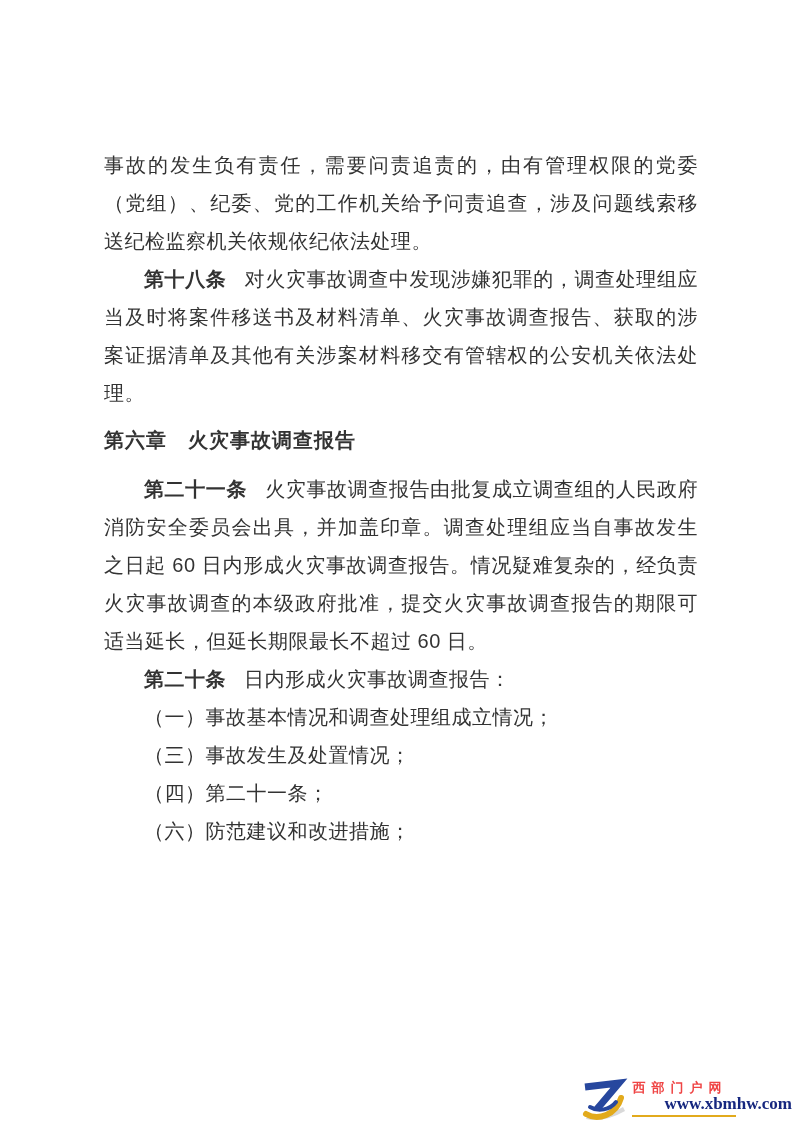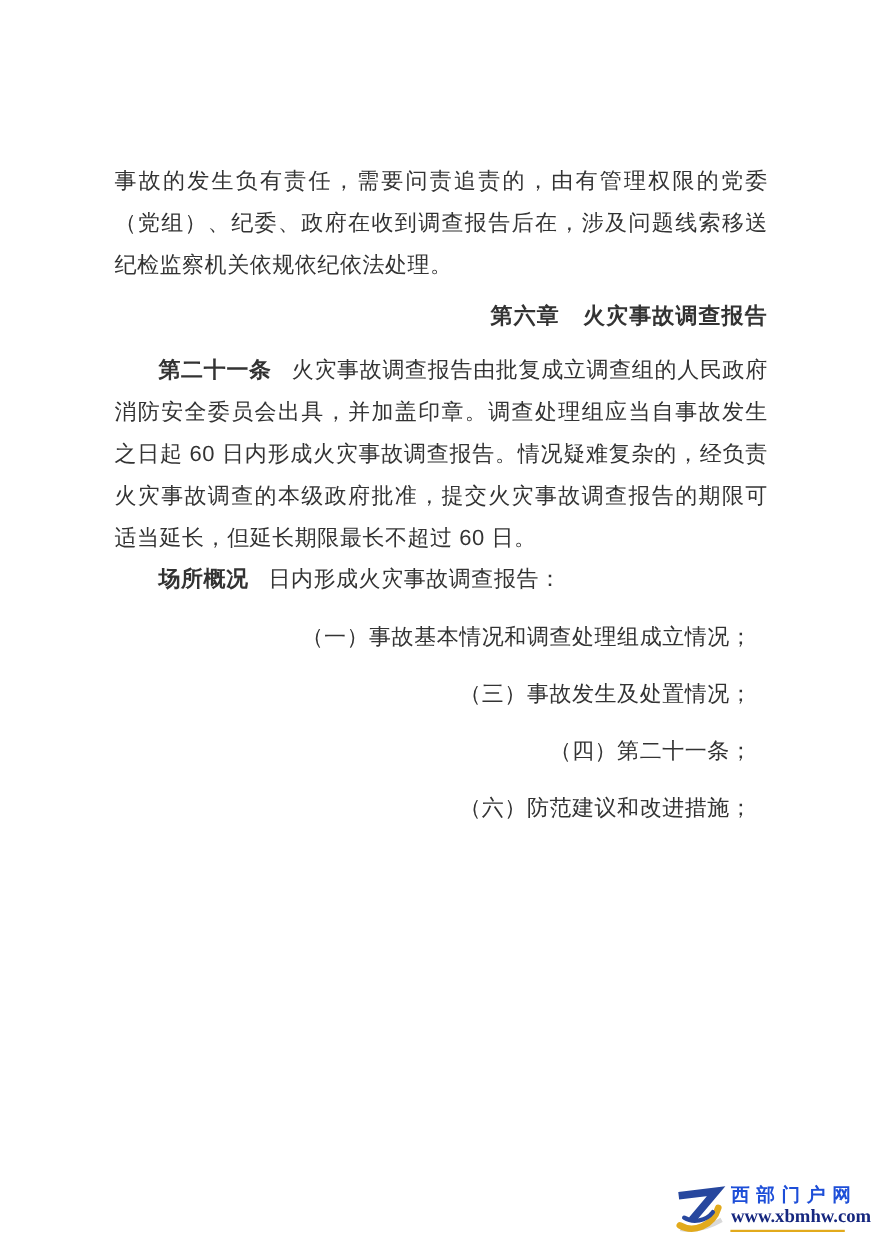--- a/index.html
+++ b/index.html
@@ -34,29 +34,29 @@
   }
   .art-num {
     font-weight: bold;
   }
   .art-gap {
     display: inline-block;
     width: 0.9em;
   }
   .chapter-heading {
     margin: 9px 0 11px 0;
-    text-align: right;
+    text-align: left;
     font-weight: bold;
     text-indent: 0;
     letter-spacing: 1px;
   }
   .list-item {
-    margin: 14px;
+    margin: 0;
     padding-left: 2em;
-    text-align: right;
+    text-align: left;
   }
   
   .site-logo {
     position: absolute;
     right: 8px;
     bottom: 6px;
     display: flex;
     align-items: center;
     gap: 4px;
   }
@@ -65,55 +65,57 @@
     height: 50px;
     flex: 0 0 auto;
   }
   .logo-text {
     display: flex;
     flex-direction: column;
     align-items: flex-start;
     line-height: 1.1;
   }
   .site-name {
-    color: #1d4ed8;
-    font-size: 17px;
+    color: #ef4444;
+    font-size: 13px;
     font-weight: bold;
     letter-spacing: 6px;
     white-space: nowrap;
   }
   .site-url {
     color: #16277f;
     font-size: 17px;
     font-weight: bold;
     font-family: "Liberation Serif", "DejaVu Serif", serif;
     white-space: nowrap;
+    margin-left: 32px;
   }
   .gold-underline {
     width: 104px;
     height: 2px;
     background: #e2aa1c;
     margin-top: 2px;
   }
 </style>
 </head>
 <body>
 
 <div class="page">
 
   <div class="doc-body">
 
-    <p class="para">事故的发生负有责任，需要问责追责的，由有管理权限的党委（党组）、纪委、政府在收到调查报告后在，涉及问题线索移送纪检监察机关依规依纪依法处理。</p>
+    <p class="para">事故的发生负有责任，需要问责追责的，由有管理权限的党委（党组）、纪委、党的工作机关给予问责追查，涉及问题线索移送纪检监察机关依规依纪依法处理。</p>
 
+    <p class="para indent"><span class="art-num">第十八条</span><span class="art-gap"></span><span>对火灾事故调查中发现涉嫌犯罪的，调查处理组应当及时将案件移送书及材料清单、火灾事故调查报告、获取的涉案证据清单及其他有关涉案材料移交有管辖权的公安机关依法处理。</span></p>
 
     <p class="para chapter-heading">第六章　火灾事故调查报告</p>
 
     <p class="para indent"><span class="art-num">第二十一条</span><span class="art-gap"></span><span>火灾事故调查报告由批复成立调查组的人民政府消防安全委员会出具，并加盖印章。调查处理组应当自事故发生之日起 60 日内形成火灾事故调查报告。情况疑难复杂的，经负责火灾事故调查的本级政府批准，提交火灾事故调查报告的期限可适当延长，但延长期限最长不超过 60 日。</span></p>
 
-    <p class="para indent"><span class="art-num">场所概况</span><span class="art-gap"></span><span>日内形成火灾事故调查报告：</span></p>
+    <p class="para indent"><span class="art-num">第二十条</span><span class="art-gap"></span><span>日内形成火灾事故调查报告：</span></p>
 
     <p class="para list-item">（一）事故基本情况和调查处理组成立情况；</p>
     <p class="para list-item">（三）事故发生及处置情况；</p>
     <p class="para list-item">（四）第二十一条；</p>
     <p class="para list-item">（六）防范建议和改进措施；</p>
 
 
   </div>
 
   <div class="site-logo">

